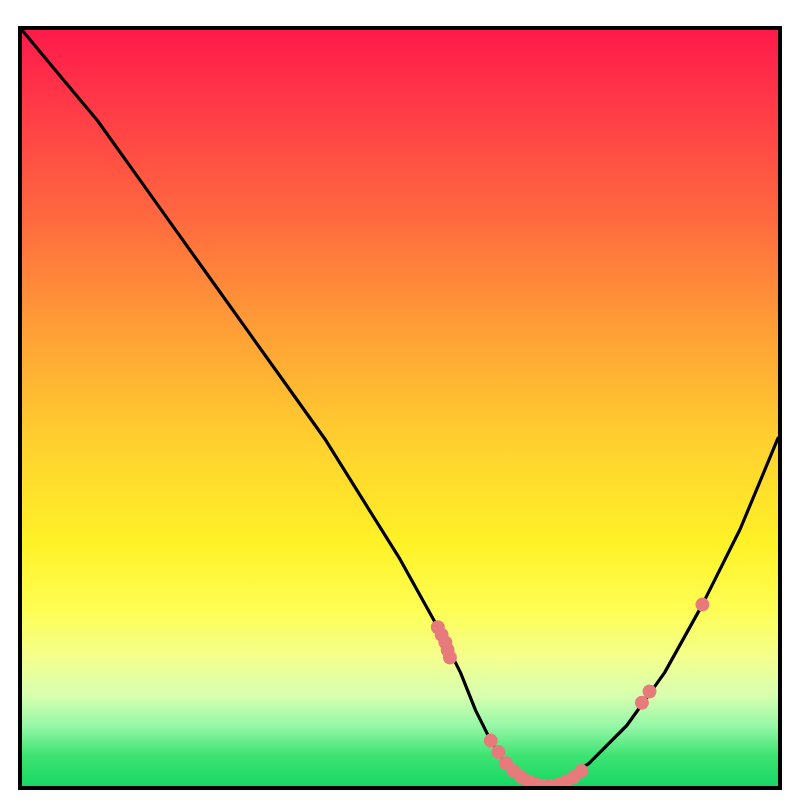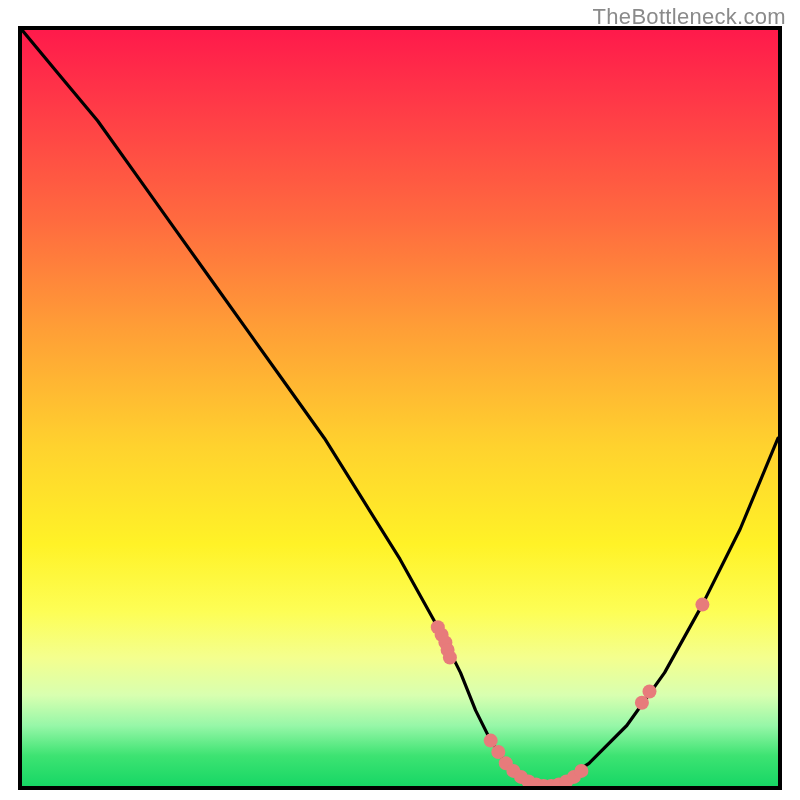--- a/index.html
+++ b/index.html
@@ -59,21 +59,20 @@
     font-weight: 500;
     letter-spacing: 0.3px;
     user-select: none;
   }
 </style>
 </head>
 <body>
 
 <div class="stage">
 
-  <div class="watermark">TheBottleneck.com</div>
 
   <div class="frame">
     <div class="gradient"></div>
     <svg class="curve" viewBox="0 0 756 756" preserveAspectRatio="none">
       <g>
         <path id="curve-path" fill="none" stroke="#000" stroke-width="3.2" stroke-linecap="round" stroke-linejoin="round" d="M0.0 0.0 L37.8 45.4 L75.6 90.7 L113.4 143.6 L151.2 196.6 L189.0 249.5 L226.8 302.4 L264.6 355.3 L302.4 408.2 L340.2 468.7 L378.0 529.2 L415.8 597.2 L438.5 642.6 L453.6 680.4 L468.7 710.6 L483.8 733.3 L499.0 748.4 L514.1 756.0 L529.2 756.0 L544.3 748.4 L567.0 733.3 L604.8 695.5 L642.6 642.6 L680.4 574.6 L718.2 499.0 L756.0 408.2"></path>
       </g>
       <g id="markers">
           <circle cx="415.8" cy="597.2" r="7" fill="#e77b7b"></circle>
           <circle cx="419.6" cy="604.8" r="7" fill="#e77b7b"></circle>

